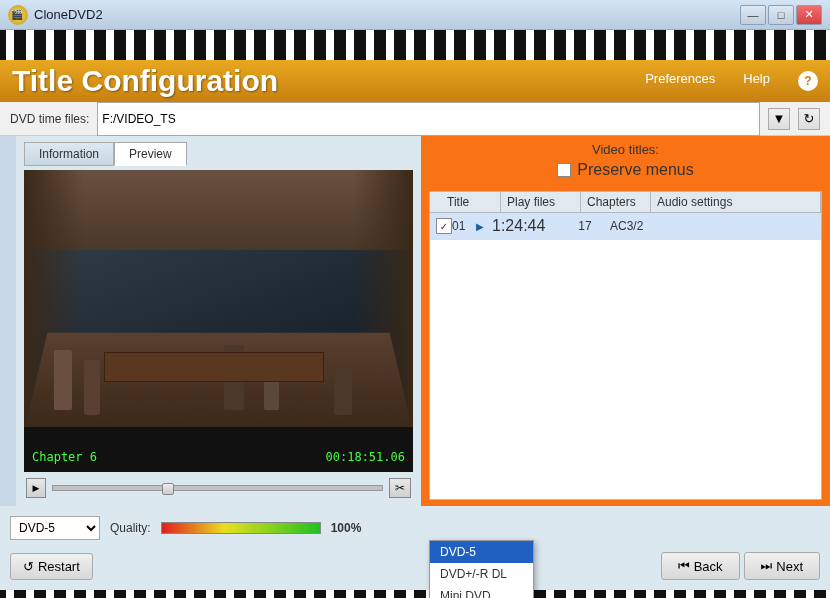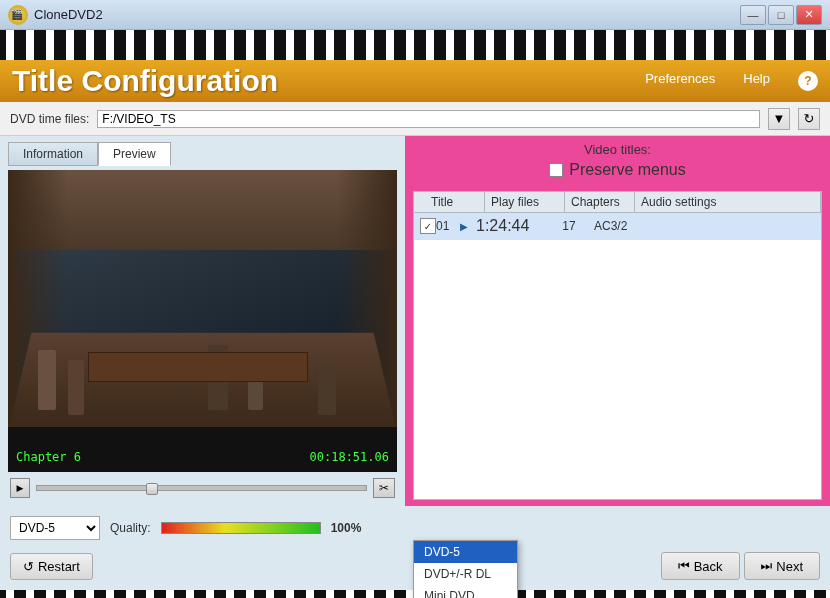--- a/index.html
+++ b/index.html
@@ -126,21 +126,21 @@
       height: 34px;
       display: flex;
       align-items: center;
       padding: 0 10px;
       gap: 8px;
       border-bottom: 1px solid #ccc;
     }
     .filepath-label { color: #333; font-size: 12px; }
     .filepath-input {
       flex: 1;
-      height: 18px;
+      height: 34px;
       border: 1px solid #aaa;
       background: #fff;
       padding: 0 4px;
       font-size: 12px;
     }
     .filepath-dropdown-btn {
       width: 22px; height: 22px;
       border: 1px solid #aaa;
       background: linear-gradient(to bottom, #f0f0f0, #ddd);
       cursor: pointer;
@@ -151,21 +151,22 @@
       border: 1px solid #aaa;
       background: linear-gradient(to bottom, #f0f0f0, #ddd);
       cursor: pointer;
       display: flex; align-items: center; justify-content: center;
     }
 
     
     .main-content {
       display: flex;
       height: 370px;
-      background: #ec4899;
+      background: #f97316;
+      margin-left: 16px;
     }
 
     
     .left-panel {
       width: 405px;
       display: flex;
       flex-direction: column;
       padding: 6px 8px;
       background: #dce8f0;
     }

